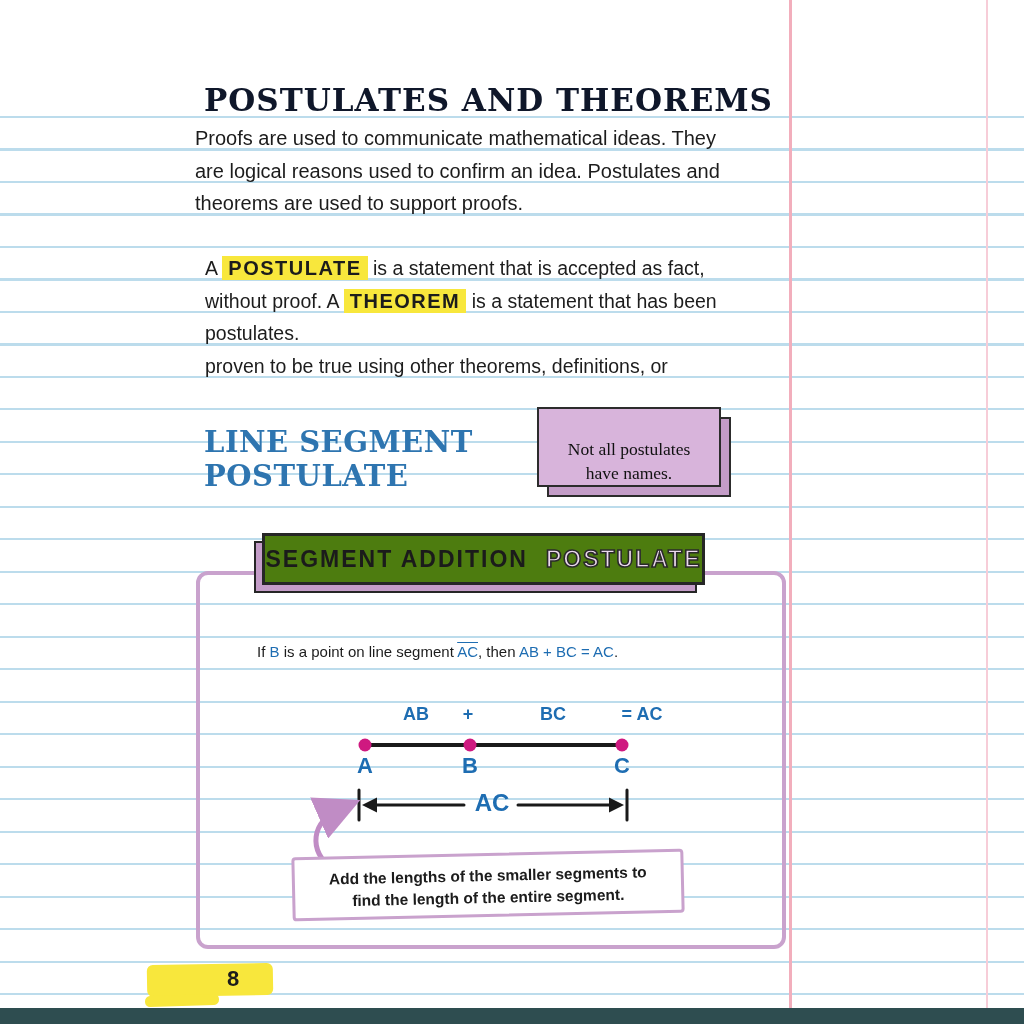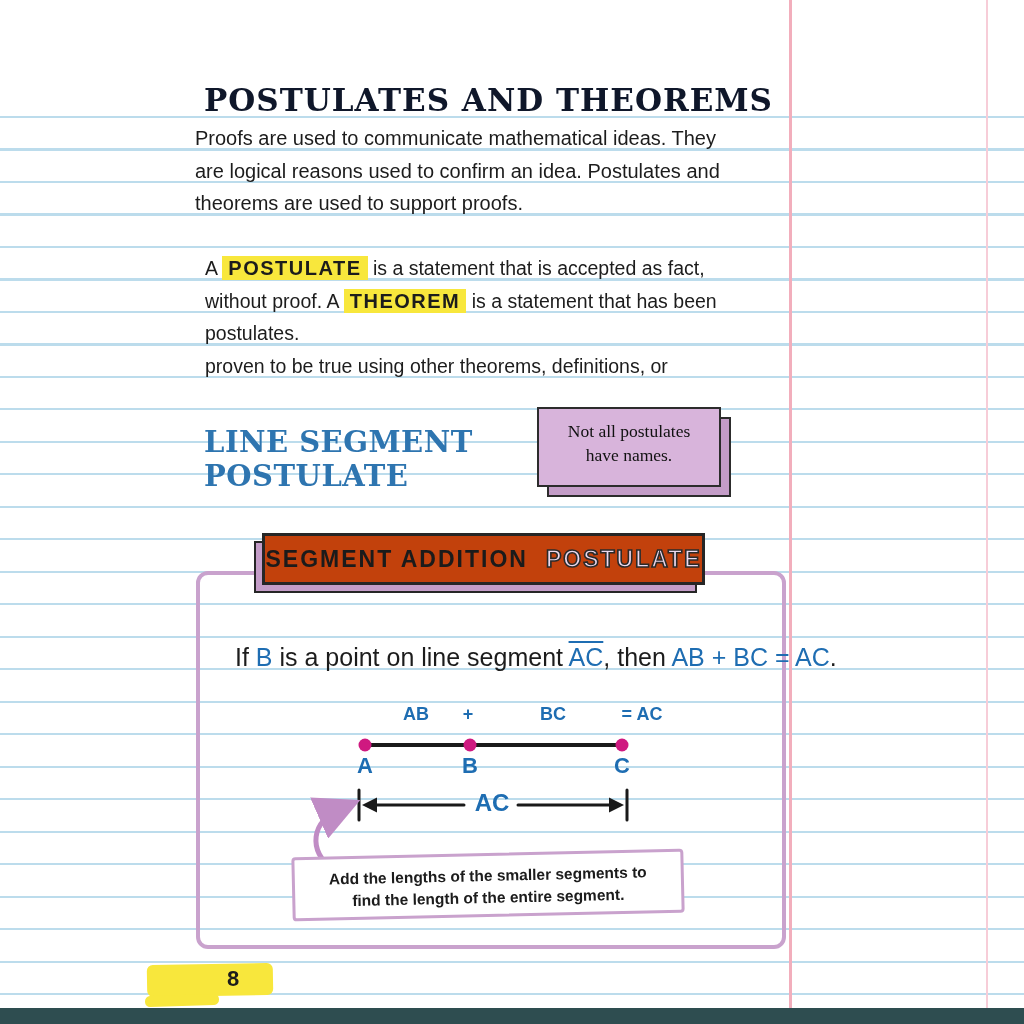--- a/index.html
+++ b/index.html
@@ -26,33 +26,33 @@
   .hl-term { background: #f8e73c; font-weight: bold; font-size: 20px; padding: 1px 6px; letter-spacing: 1.5px; }
 
   .section-heading { position: absolute; left: 204px; top: 412px; font-family: "DejaVu Serif", serif;
                      font-size: 29px; line-height: 34px; font-weight: bold; color: #2e75b0;
                      letter-spacing: 0.5px; z-index: 2; margin-top: 13px; }
 
   .sticky { position: absolute; left: 537px; top: 407px; width: 184px; height: 80px;
             background: #d8b4db; border: 2px solid #2c2c2c;
             box-shadow: 10px 10px 0 -2px #c49dc8, 10px 10px 0 0 #2c2c2c;
             font-family: "Liberation Serif", serif; font-size: 17.5px; line-height: 24px;
-            text-align: center; padding-top: 10px; color: #111; z-index: 3; }
+            text-align: center; padding-top: 28px; color: #111; z-index: 3; }
 
   .banner { position: absolute; left: 262px; top: 533px; width: 443px; height: 52px;
-            background: #c2410c; border: 3px solid #262626;
+            background: #4d7c0f; border: 3px solid #262626;
             box-shadow: -8px 8px 0 -2px #c49dc8, -8px 8px 0 0 #262626;
             display: flex; align-items: center; justify-content: center; gap: 18px;
             font-weight: bold; font-size: 23px; letter-spacing: 2px; color: #1b1b1b; z-index: 4; }
   .outline-text { -webkit-text-stroke: 1.6px #2a2a2a; color: #ecd9ee; }
 
   .frame { position: absolute; left: 196px; top: 571px; width: 590px; height: 378px;
            border: 4px solid #c9a2cd; border-radius: 12px; z-index: 1; }
 
-  .statement { position: absolute; left: 235px; top: 643px; font-size: 25px; z-index: 2; white-space: nowrap; }
+  .statement { position: absolute; left: 257px; top: 643px; font-size: 15px; z-index: 2; white-space: nowrap; }
   .blue { color: #1e6db2; }
   .ovl { text-decoration: overline; }
 
   .eq-label { position: absolute; font-size: 18px; font-weight: 600; color: #1e6db2; text-align: center; z-index: 2; }
   .pt-label { position: absolute; font-size: 22px; font-weight: bold; color: #1e6db2; text-align: center; width: 30px; z-index: 2; }
   .measure-label { position: absolute; left: 462px; top: 789px; width: 60px; text-align: center;
                    font-size: 24px; font-weight: bold; color: #1e6db2; z-index: 2; }
 
   .diagram-svg { position: absolute; left: 196px; top: 690px; width: 592px; height: 240px; z-index: 2; }
 

